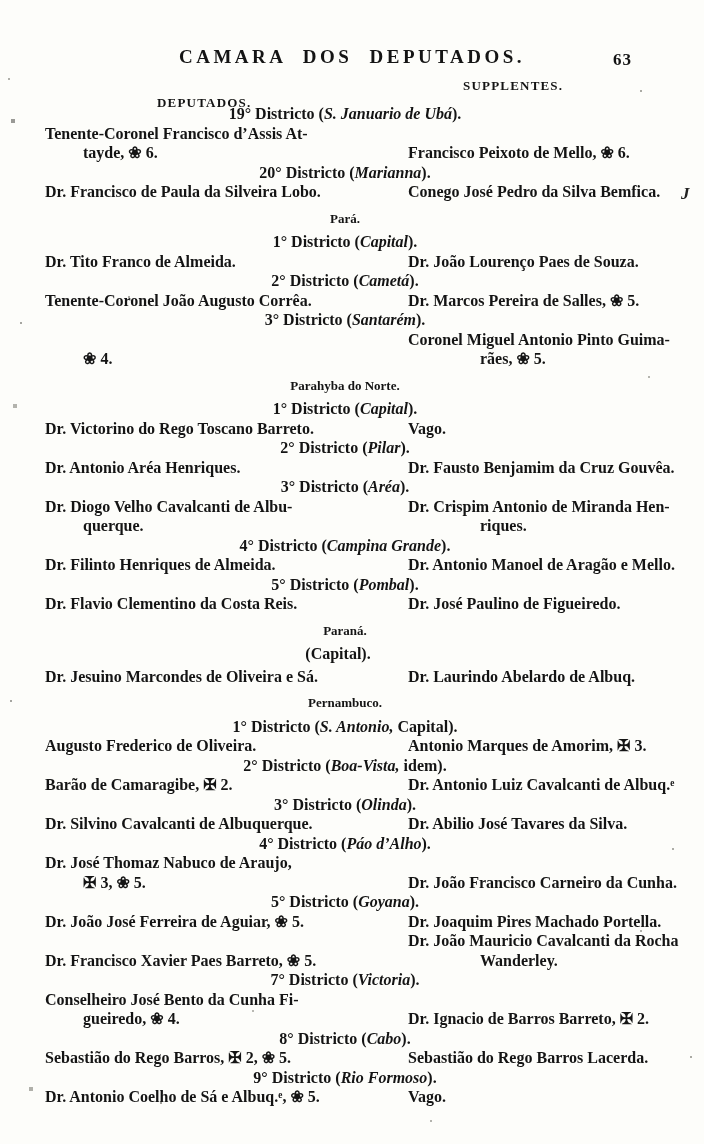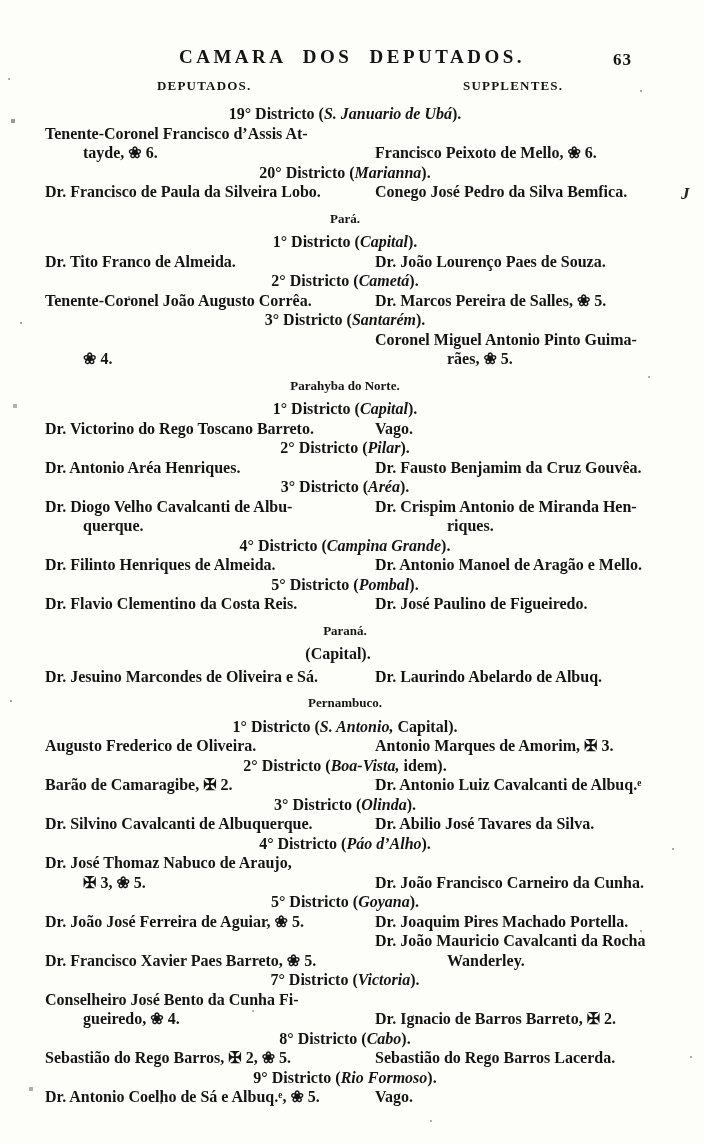--- a/index.html
+++ b/index.html
@@ -20,32 +20,32 @@
     padding-right:0;
     font-size:19px;
     letter-spacing:3.5px;
     word-spacing:9px;
   }
   .pagenum {
     position:absolute; top:50px; left:613px;
     font-size:17px; letter-spacing:1px;
   }
   .colheads { position:relative; height:20px; margin-top:10px; font-size:13px; letter-spacing:1.2px; }
-  .colheads .lbl-left  { position:absolute; left:157px; top:0; }
+  .colheads .lbl-left  { position:absolute; left:157px; top:17px; }
   .colheads .lbl-right { position:absolute; left:463px; top:0; }
   
   .body { padding-top:6px; font-size:16px; line-height:19.5px; }
   .district-heading { text-align:center; padding-right:14px; white-space:nowrap; }
   .district-heading em { font-style:italic; }
   .state-heading { text-align:center; padding-right:14px; margin:7px 0 4px; font-size:13px; }
   .sub-heading { text-align:center; padding-right:28px; margin:4px 0 3px; }
   .row { display:flex; align-items:flex-end; }
   .col { min-width:0; }
   .col.left  { width:300px; padding-left:45px; flex:none; }
-  .col.right { flex:1; padding-left:28px; }
+  .col.right { flex:1; padding-left:28px;margin-left:33px; }
   .divider { width:0; border-left:2px solid #1c1c1c; }
   .line { white-space:nowrap; }
   .col.left  .line.cont { padding-left:38px; }
   .col.right .line.cont { padding-left:72px; }
   
   .stray-glyph {
     position:absolute; left:681px; top:184px;
     font-size:17px; font-style:italic; color:#222;
   }
   .specks { position:absolute; left:0; top:0; width:2px; height:2px; background:transparent;

